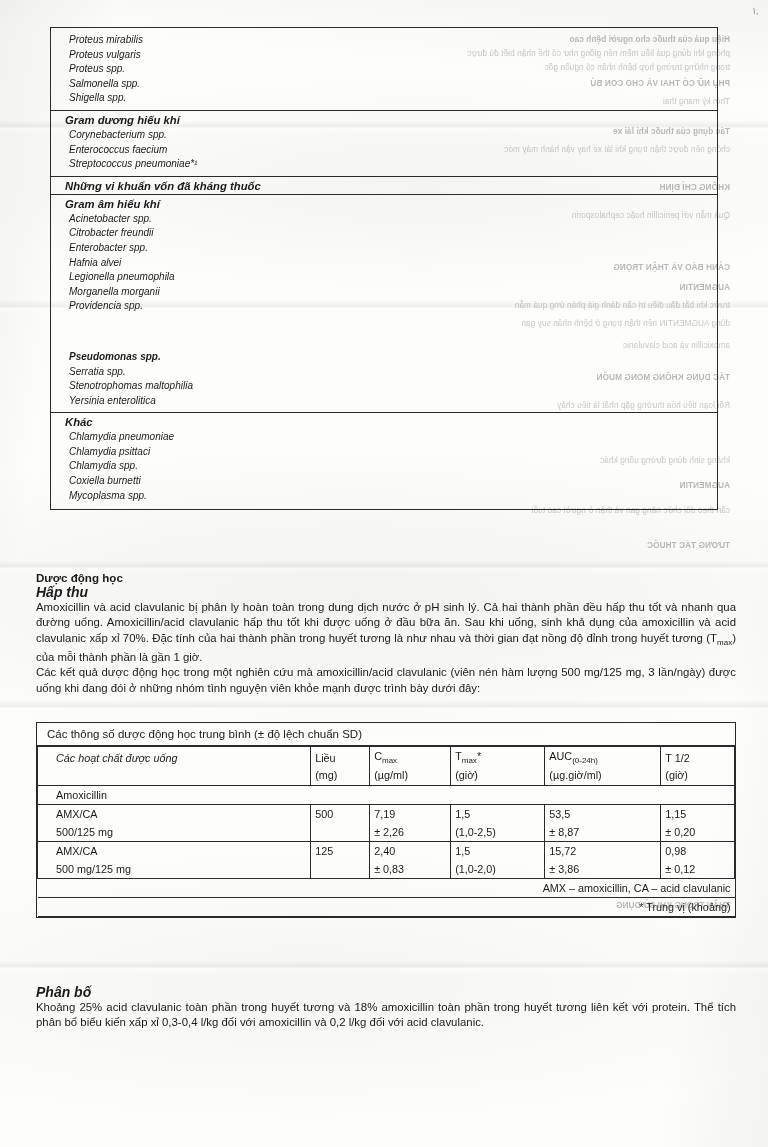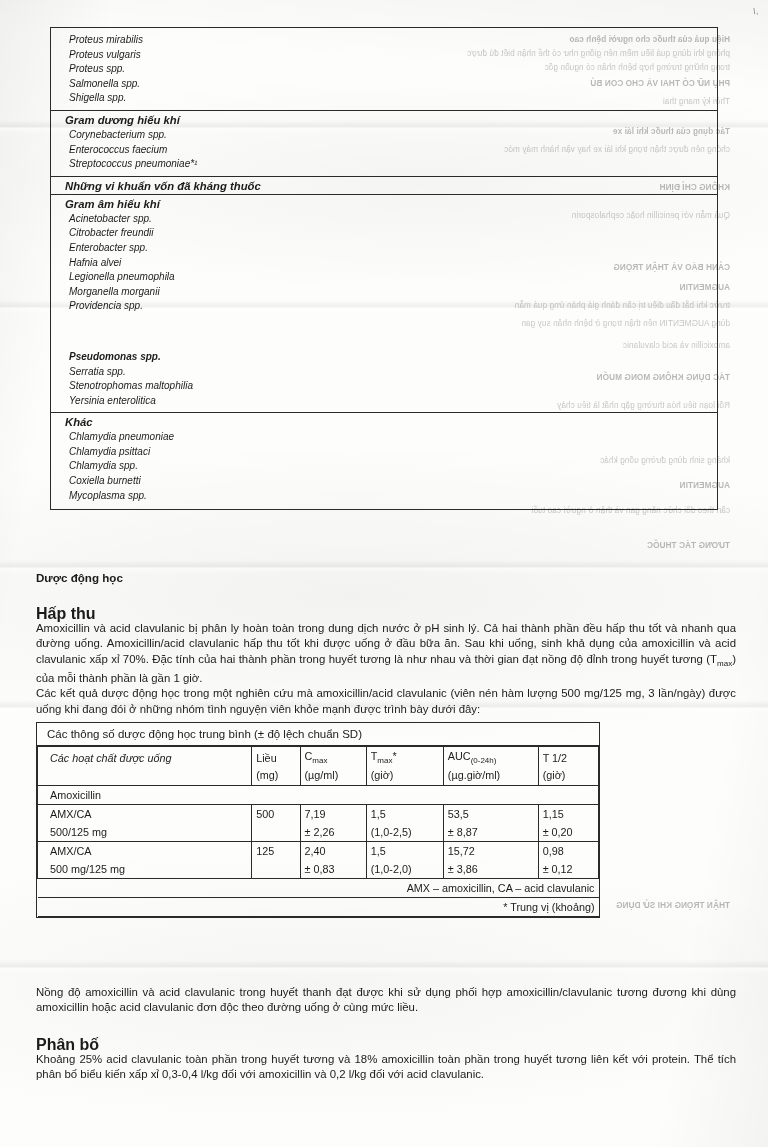--- a/index.html
+++ b/index.html
@@ -92,36 +92,36 @@
     left: 36px;
     width: 700px;
   }
   .h-bold {
     font-weight: bold;
     font-size: 11.6px;
     line-height: 15px;
   }
   .h-bold-i {
     font-weight: bold;
-    font-size: 16px;
+    font-style: italic;
+    font-size: 14px;
     line-height: 15px;
-    margin-top: 21px;
   }
   .para {
     font-size: 11.4px;
     line-height: 15.3px;
     text-align: justify;
   }
 
   
   .pk {
     position: absolute;
     left: 36px;
     top: 722px;
-    width: 564px;
+    width: 700px;
     border: 1px solid #2a2a2a;
     border-collapse: collapse;
     font-size: 11px;
     box-sizing: border-box;
   }
   .pk-title {
     font-size: 11.5px;
     padding: 5px 8px 5px 10px;
     border-bottom: 1px solid #2a2a2a;
   }
@@ -129,21 +129,21 @@
   .pk td, .pk th {
     border: 1px solid #2a2a2a;
     padding: 3px 4px;
     text-align: left;
     font-weight: normal;
     font-size: 10.8px;
     vertical-align: middle;
   }
   .pk td.left, .pk th.left {
     text-align: left;
-    padding-left: 12px;
+    padding-left: 18px;
   }
   .pk .hdr-italic { font-style: italic; }
   .pk .unit td { padding-top: 1px; padding-bottom: 4px; }
   .pk .nb-top { border-top: none; }
   .pk .nb-bot { border-bottom: none; }
   .sub { font-size: 8px; vertical-align: sub; }
   .foot td {
     text-align: right;
     padding-left: 10px;
     border-left: 1px solid #2a2a2a;
@@ -314,18 +314,17 @@
         <td colspan="6" style="border-left:none;border-right:none">AMX – amoxicillin, CA – acid clavulanic</td>
       </tr>
       <tr class="foot">
         <td colspan="6" style="border-left:none;border-right:none;border-top:none">* Trung vị (khoảng)</td>
       </tr>
     </tbody>
       </table>
   </div>
 
   <div class="sect" style="top:985px">
-    <div class="para">Nồng độ amoxicillin và acid clavulanic trong huyết thanh đạt được khi sử dụng phối hợp amoxicillin/clavulanic tương đương khi dùng amoxicillin hoặc acid clavulanic đơn độc theo đường uống ở cùng mức liều.</div>
     <div class="h-bold-i">Phân bố</div>
     <div class="para">Khoảng 25% acid clavulanic toàn phần trong huyết tương và 18% amoxicillin toàn phần trong huyết tương liên kết với protein. Thể tích phân bố biểu kiến xấp xỉ 0,3-0,4 l/kg đối với amoxicillin và 0,2 l/kg đối với acid clavulanic.</div>
   </div>
 
 </div>
 
 </body></html>

